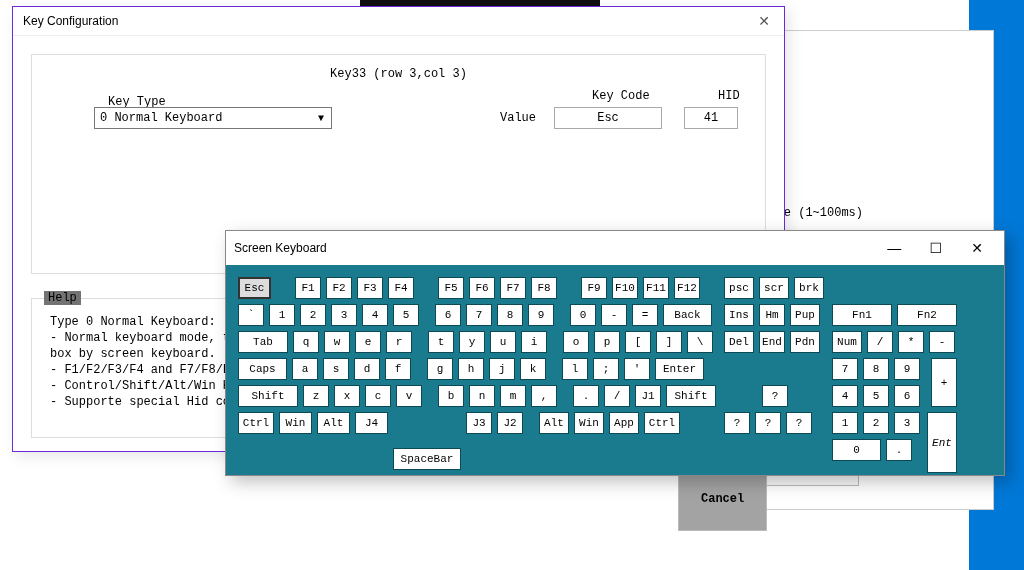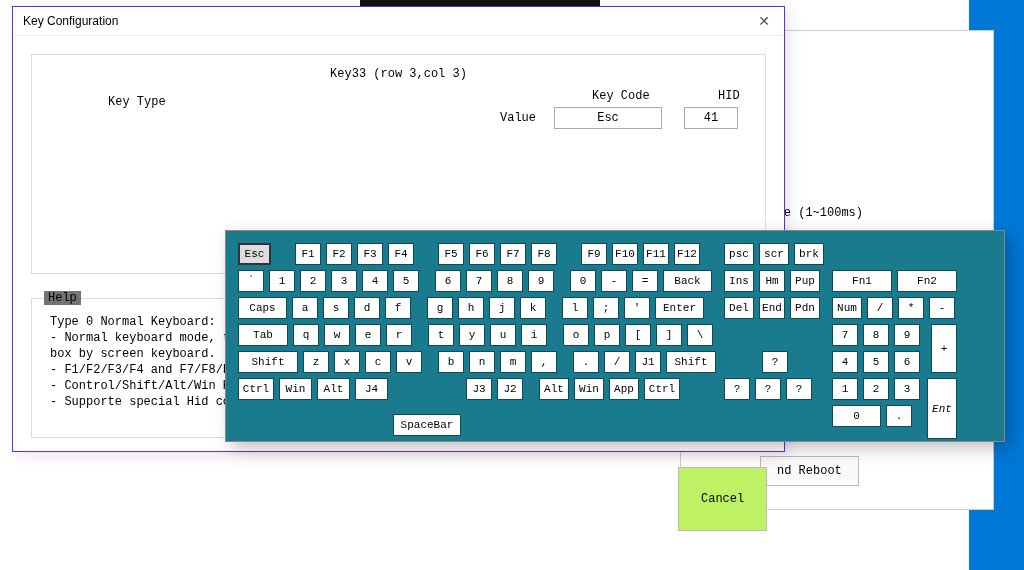--- a/index.html
+++ b/index.html
@@ -170,25 +170,26 @@
     background: #737373;
     padding: 0 4px;
   }
   .help-line { margin: 2px 0; }
   
   .cancel-btn {
     position: absolute;
     top: 460px;
     left: 665px;
     border: 1px solid #bbb;
-    background: #bef264;
+    background: #a3a3a3;
     padding: 24px 22px;
     font-family: inherit;
     font-size: 12px;
     cursor: pointer;
+    font-weight: bold;
   }
   
   
   .skb-window {
     position: absolute;
     left: 225px;
     top: 230px;
     width: 780px;
     background: #fff;
     border: 1px solid #888;
@@ -274,20 +275,24 @@
   </div>
 
   <div class="keyconfig-body">
     <div class="key-frame">
       <div class="frame-title">Key33 (row 3,col 3)</div>
       <div class="field-row">
         <span class="lbl-keytype">Key Type</span>
         <span class="lbl-keycode">Key Code</span>
         <span class="lbl-hid">HID</span>
       </div>
+      <div class="keytype-select">
+        <span>0 Normal Keyboard</span>
+        <span class="select-arrow">▼</span>
+      </div>
       <span class="lbl-value">Value</span>
       <div class="input-box keycode-box">
         <span>Esc</span>
       </div>
       <div class="input-box hid-box">
         <span>41</span>
       </div>
       <span class="kbd-label">Keyboard</span>
       <div class="kbd-icon-wrap">
         <div class="kbd-icon"></div>
@@ -304,20 +309,28 @@
           <div class="help-line">- Control/Shift/Alt/Win Ke</div>
           <div class="help-line">- Supporte special Hid cod</div>
         </div>
     </div>
   </div>
 
   <button class="cancel-btn">Cancel</button>
 </div>
 
 <div class="skb-window">
+  <div class="skb-titlebar">
+    <span>Screen Keyboard</span>
+    <span class="controls">
+      <span>—</span>
+      <span>☐</span>
+      <span>✕</span>
+    </span>
+  </div>
   <div class="skb-body">
     <div class="kb-col" id="skb-main">
         <div class="kb-row">
           <div class="kb-key w33 pressed">Esc</div>
           <div class="kb-gap"></div>
           <div class="kb-key w26">F1</div>
           <div class="kb-key w26">F2</div>
           <div class="kb-key w26">F3</div>
           <div class="kb-key w26">F4</div>
           <div class="kb-gap"></div>
@@ -343,53 +356,53 @@
           <div class="kb-key w26">7</div>
           <div class="kb-key w26">8</div>
           <div class="kb-key w26">9</div>
           <div class="kb-gap-sm"></div>
           <div class="kb-key w26">0</div>
           <div class="kb-key w26">-</div>
           <div class="kb-key w26">=</div>
           <div class="kb-key w56">Back</div>
         </div>
         <div class="kb-row">
+          <div class="kb-key w50">Tab</div>
+          <div class="kb-key w26">q</div>
+          <div class="kb-key w26">w</div>
+          <div class="kb-key w26">e</div>
+          <div class="kb-key w26">r</div>
+          <div class="kb-gap-sm"></div>
+          <div class="kb-key w26">t</div>
+          <div class="kb-key w26">y</div>
+          <div class="kb-key w26">u</div>
+          <div class="kb-key w26">i</div>
+          <div class="kb-gap-sm"></div>
+          <div class="kb-key w26">o</div>
+          <div class="kb-key w26">p</div>
+          <div class="kb-key w26">[</div>
+          <div class="kb-key w26">]</div>
+          <div class="kb-key w26">\</div>
+        </div>
+        <div class="kb-row">
           <div class="kb-key w56">Caps</div>
           <div class="kb-key w26">a</div>
           <div class="kb-key w26">s</div>
           <div class="kb-key w26">d</div>
           <div class="kb-key w26">f</div>
           <div class="kb-gap-sm"></div>
           <div class="kb-key w26">g</div>
           <div class="kb-key w26">h</div>
           <div class="kb-key w26">j</div>
           <div class="kb-key w26">k</div>
           <div class="kb-gap-sm"></div>
           <div class="kb-key w26">l</div>
           <div class="kb-key w26">;</div>
           <div class="kb-key w26">'</div>
           <div class="kb-key w56">Enter</div>
-        </div>
-        <div class="kb-row">
-          <div class="kb-key w50">Tab</div>
-          <div class="kb-key w26">q</div>
-          <div class="kb-key w26">w</div>
-          <div class="kb-key w26">e</div>
-          <div class="kb-key w26">r</div>
-          <div class="kb-gap-sm"></div>
-          <div class="kb-key w26">t</div>
-          <div class="kb-key w26">y</div>
-          <div class="kb-key w26">u</div>
-          <div class="kb-key w26">i</div>
-          <div class="kb-gap-sm"></div>
-          <div class="kb-key w26">o</div>
-          <div class="kb-key w26">p</div>
-          <div class="kb-key w26">[</div>
-          <div class="kb-key w26">]</div>
-          <div class="kb-key w26">\</div>
         </div>
         <div class="kb-row">
           <div class="kb-key w60">Shift</div>
           <div class="kb-key w26">z</div>
           <div class="kb-key w26">x</div>
           <div class="kb-key w26">c</div>
           <div class="kb-key w26">v</div>
           <div class="kb-gap-sm"></div>
           <div class="kb-key w26">b</div>
           <div class="kb-key w26">n</div>

